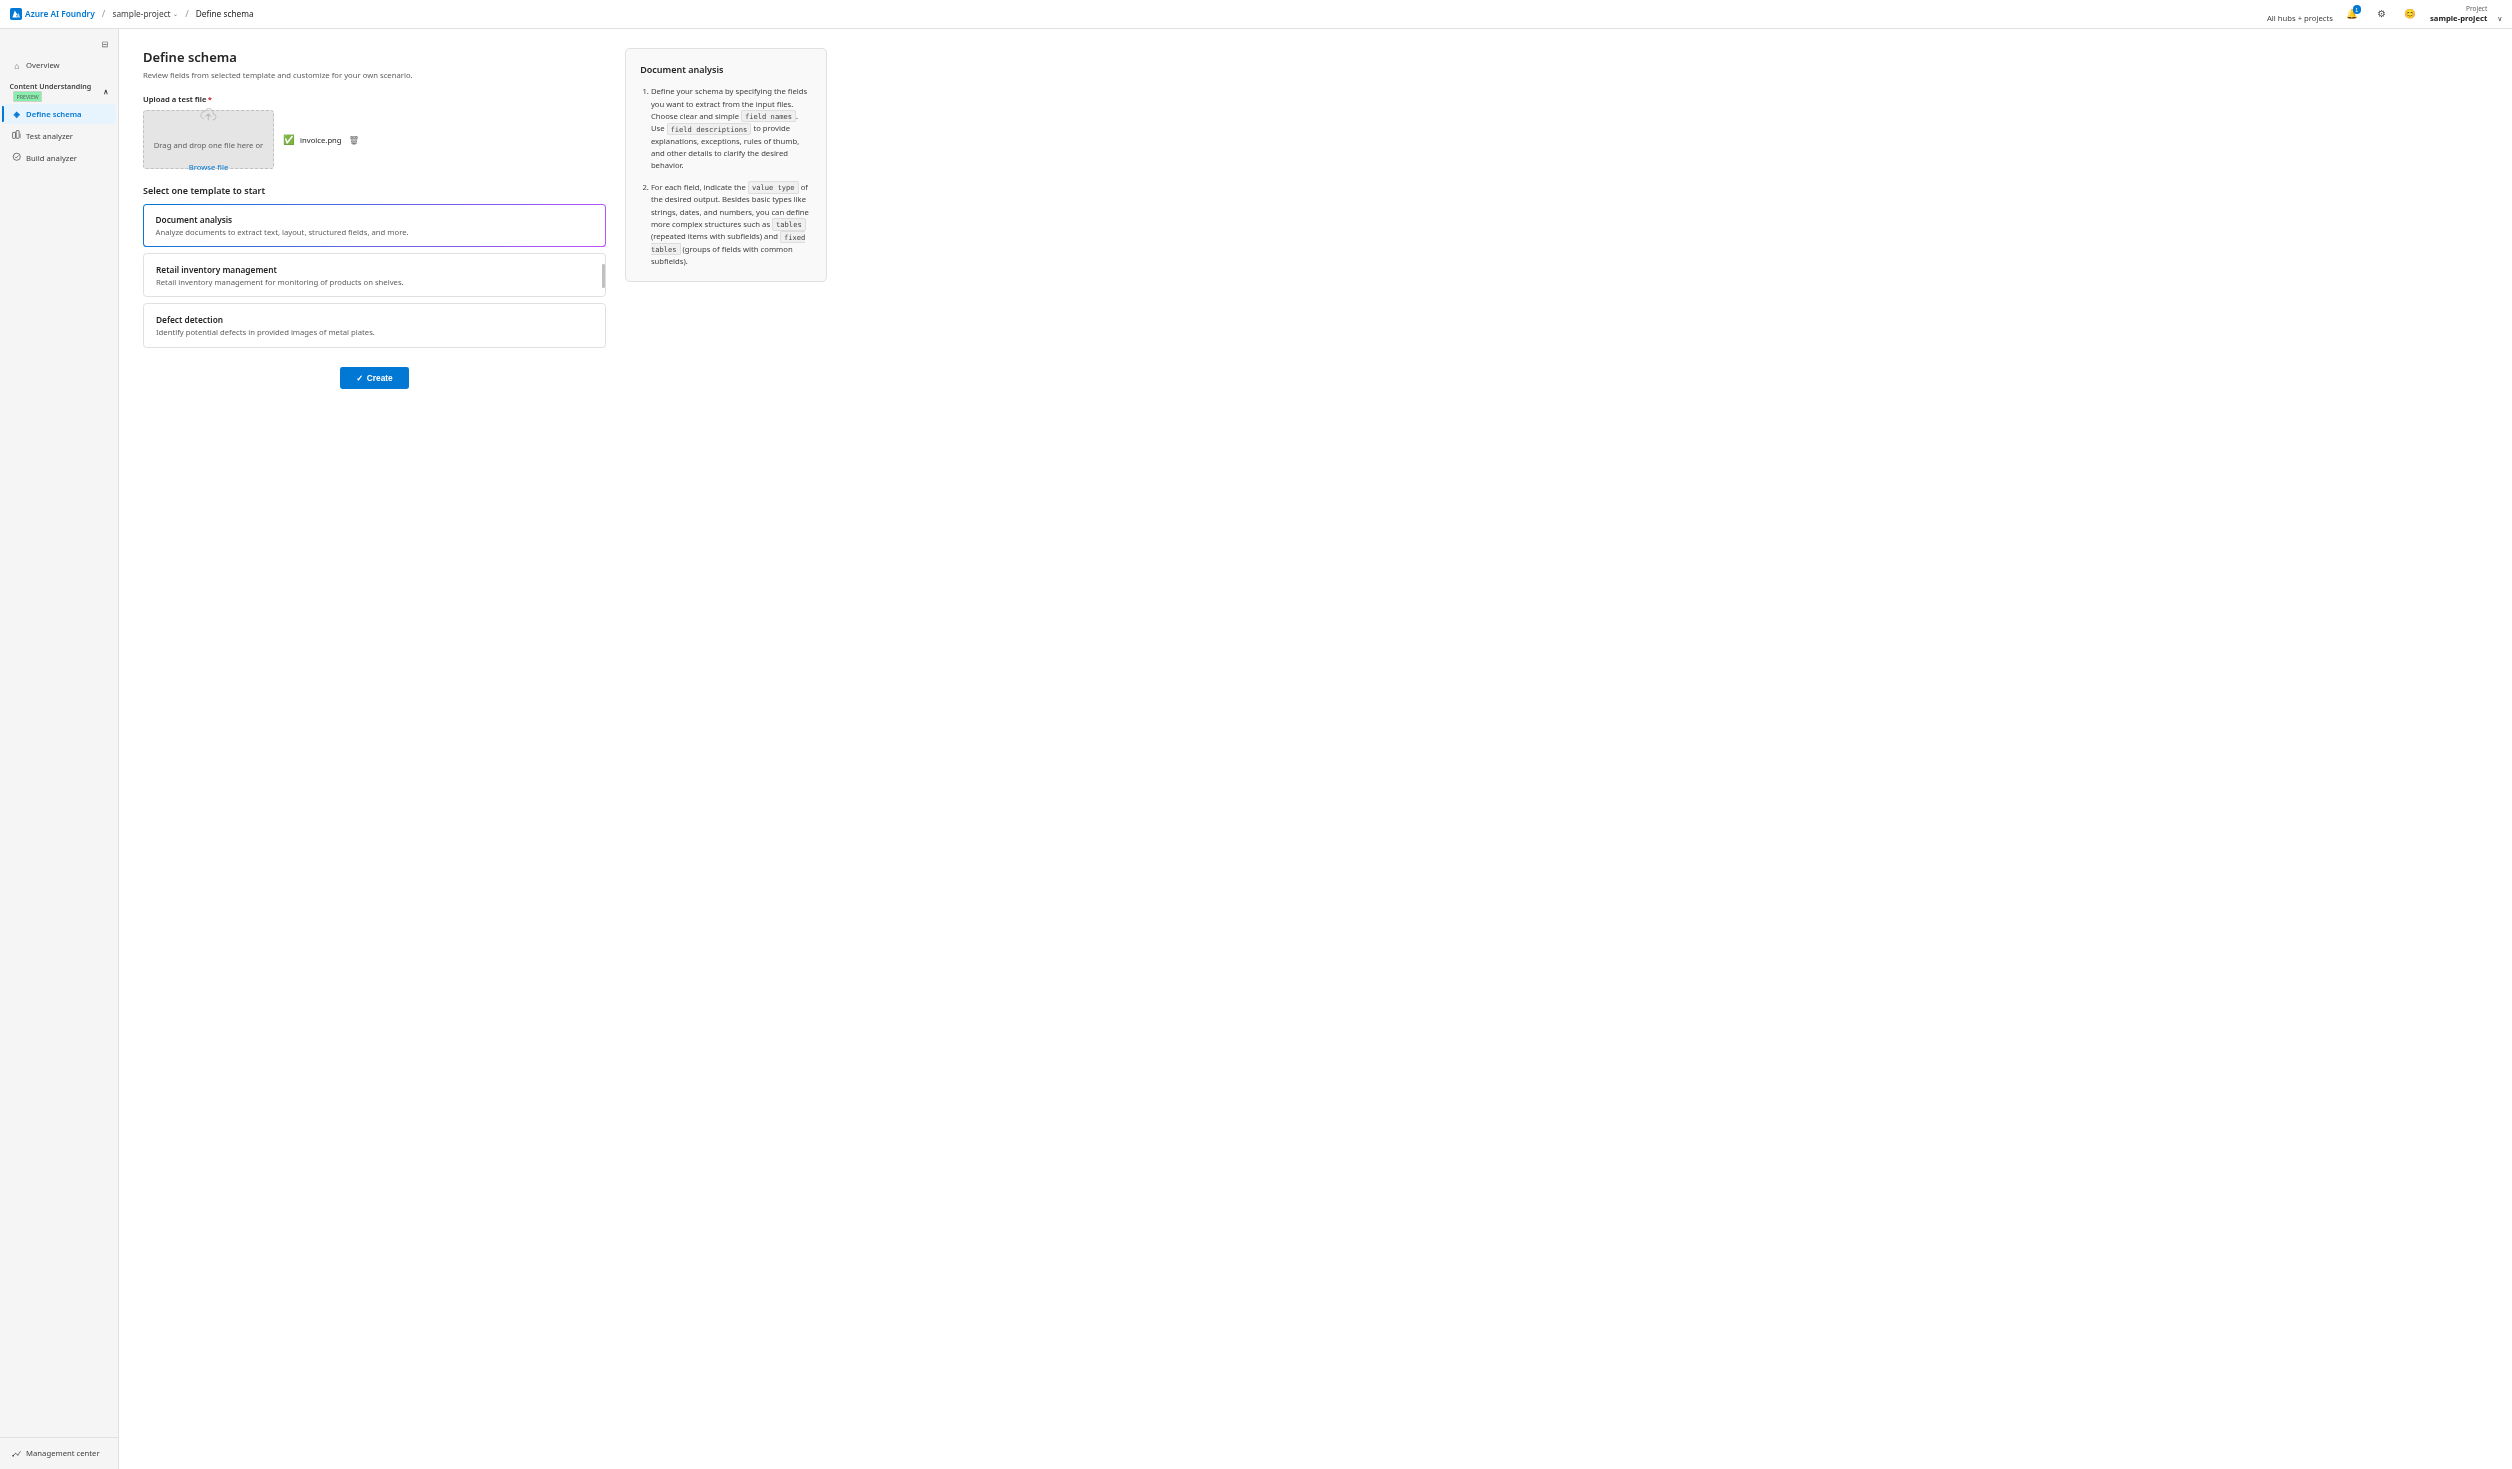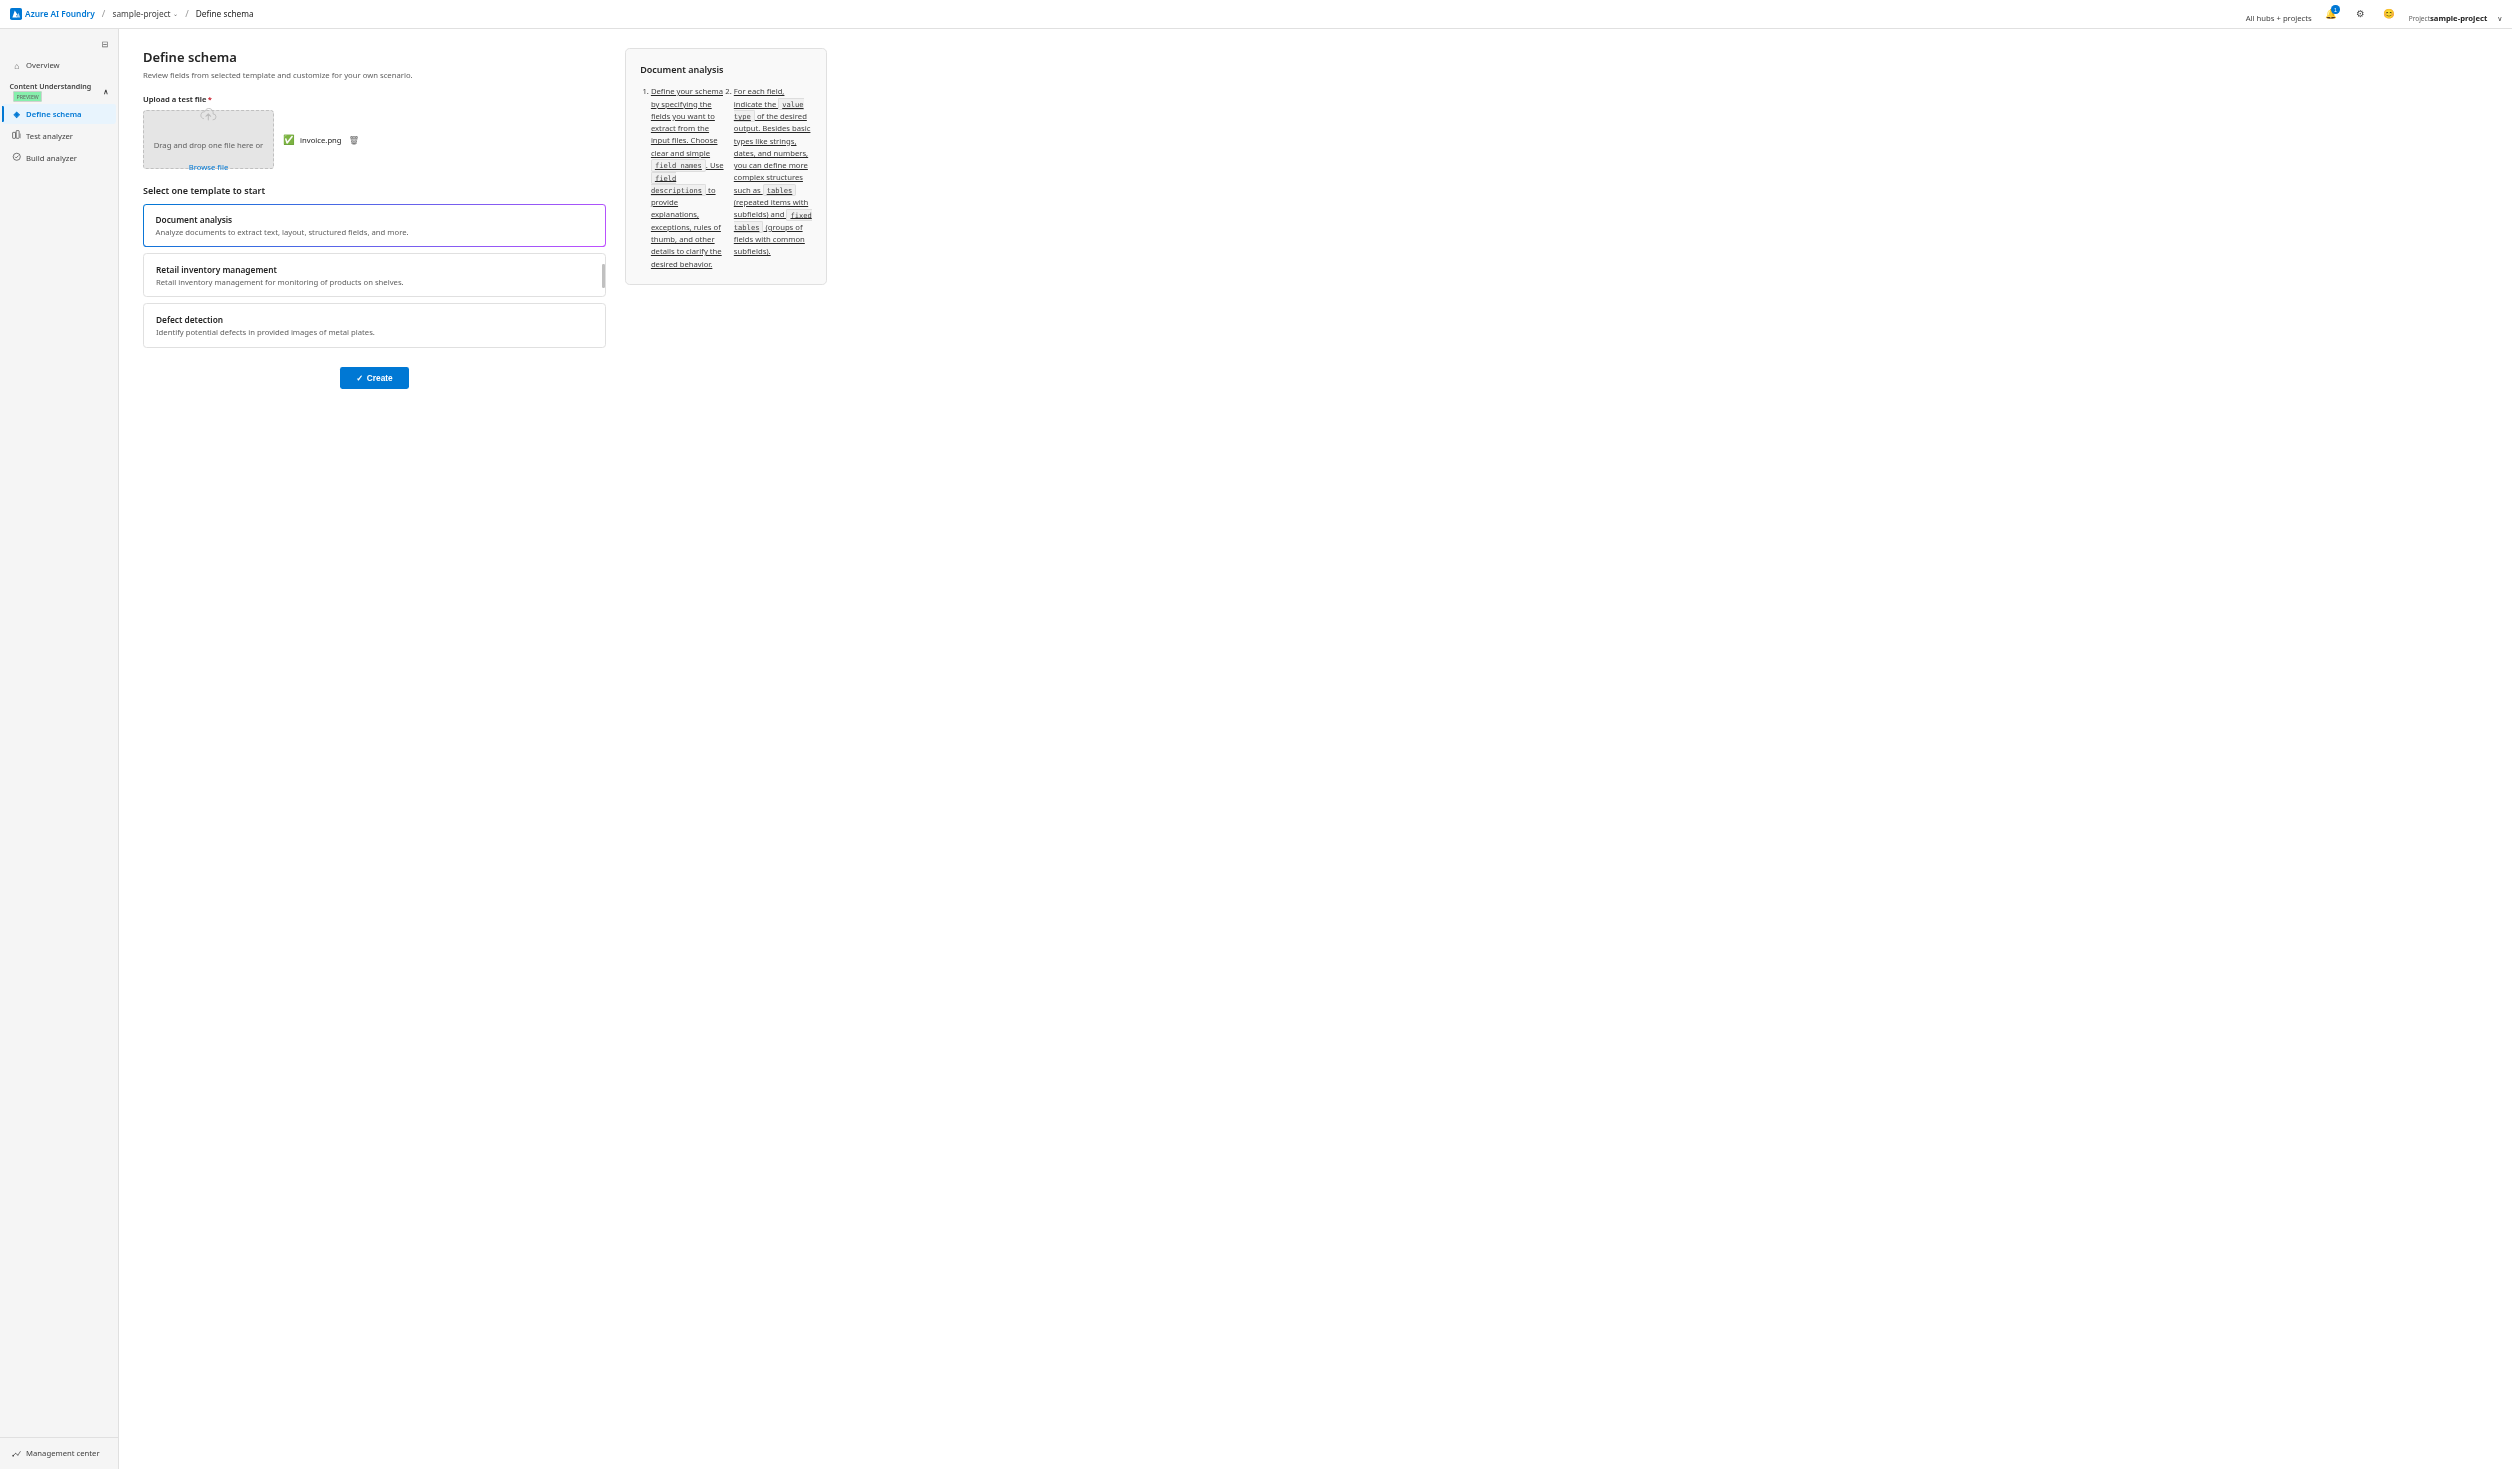--- a/index.html
+++ b/index.html
@@ -56,21 +56,21 @@
       position: absolute;
       top: 1.2px; right: 1.2px;
       background: #0078d4;
       color: white;
       border-radius: 50%;
       width: 8.3px; height: 8.3px;
       font-size: 5.3px;
       display: flex; align-items: center; justify-content: center;
     }
     .topnav-project-info {
-      display: flex; 
+      display: flex; flex-direction: column;
       align-items: flex-end;
       font-size: 6.5px;
       color: #616161;
     }
     .topnav-project-info strong { font-size: 7.7px; color: #242424; }
     .topnav-chevron { font-size: 7.1px; color: #424242; cursor: pointer; }
 
     
     .main-layout {
       display: flex;
@@ -290,23 +290,22 @@
     }
     .right-panel-title {
       font-size: 9px;
       font-weight: 600;
       color: #242424;
       margin-bottom: 9.5px;
     }
     .right-panel ol {
       padding-left: 10.7px;
       display: flex;
-      flex-direction: row;
+      flex-direction: column;
       gap: 9.5px;
-      text-decoration: underline;
     }
     .right-panel li {
       font-size: 7.7px;
       color: #424242;
       line-height: 1.6;
     }
     .inline-code {
       background: #f0f0f0;
       border: 0.6px solid #ddd;
       border-radius: 1.8px;

